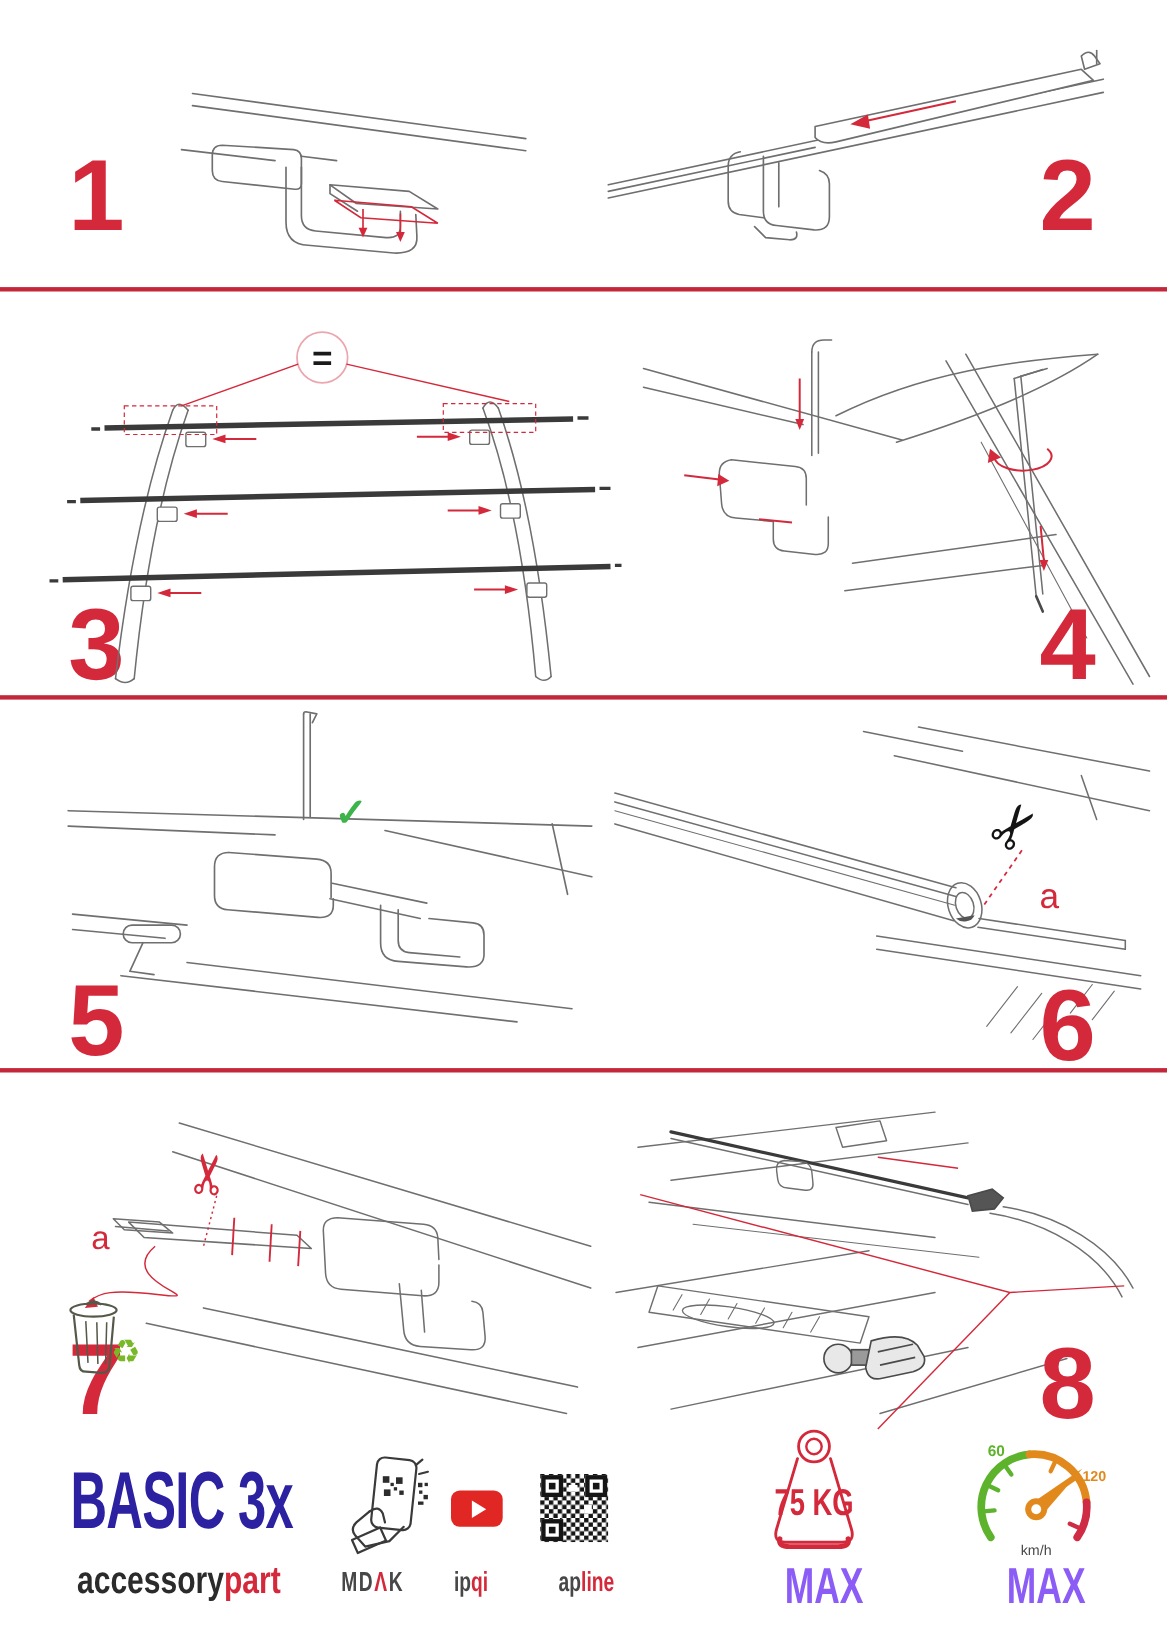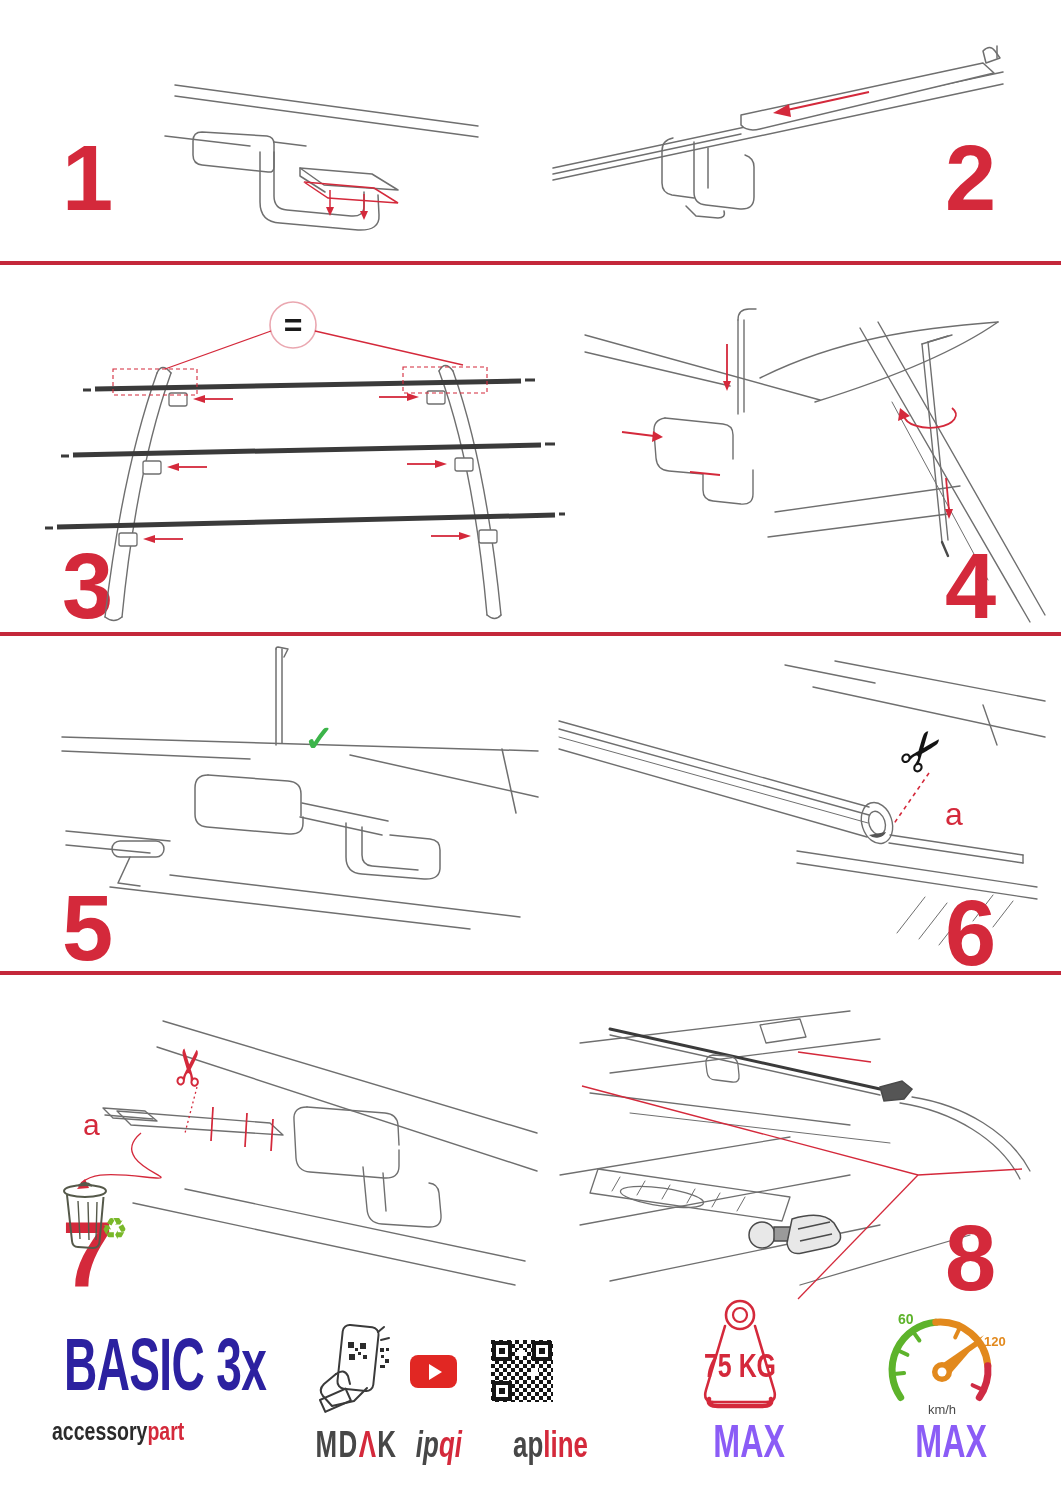--- a/index.html
+++ b/index.html
@@ -6,24 +6,24 @@
   body{width:1061px;height:1500px;position:relative;overflow:hidden;
        font-family:"Liberation Sans",sans-serif;color:#222;}
   .num{position:absolute;color:#d4293b;font-size:92px;font-weight:700;line-height:1;
        font-family:"Liberation Sans",sans-serif;}
   .divider{position:absolute;left:0;width:1061px;height:4px;background:#c4273a;}
   .art{position:absolute;}
   .cond{display:inline-block;transform:scaleX(.78);transform-origin:0 50%;white-space:nowrap;}
   .condc{display:inline-block;transform:scaleX(.7);transform-origin:50% 50%;white-space:nowrap;}
   .logo-title{position:absolute;left:64px;top:1328px;color:#2c21a0;font-weight:700;
       font-size:72px;line-height:1;letter-spacing:-1px;transform:scale(.64,1.02);transform-origin:0 0;}
-  .logo-sub{position:absolute;left:52px;top:1419px;font-size:25px;font-weight:700;line-height:1;}
+  .logo-sub{position:absolute;left:70px;top:1419px;font-size:35px;font-weight:700;line-height:1;}
   .logo-sub .blk{color:#2b2b2b;} .red{color:#d4293b;}
-  .brandword{position:absolute;top:1426px;font-size:37px;font-weight:700;color:#474747;
-      text-align:right;line-height:1;}
+  .brandword{position:absolute;top:1426px;font-size:25px;font-weight:700;color:#474747;
+      text-align:left;line-height:1;}
   .maxlbl{position:absolute;top:1418px;font-size:46px;font-weight:700;color:#8b5cf6;
       text-align:center;line-height:1;}
   .yt{position:absolute;left:410px;top:1355px;width:47px;height:33px;background:#e12723;
       border-radius:8px;display:flex;align-items:center;justify-content:center;}
   .yt .tri{width:0;height:0;border-left:13px solid #fff;border-top:8px solid transparent;
       border-bottom:8px solid transparent;margin-left:3px;}
   svg text{font-family:"Liberation Sans",sans-serif;}
 </style>
 </head>
 <body>
@@ -320,21 +320,21 @@
     <rect x="68" y="43" width="5" height="3"></rect>
   </g>
 </svg>
 <div class="brandword" style="left:298px;width:90px;">
   <span class="condc" style="letter-spacing:2px;"><span>MD</span><span class="red">Λ</span><span>K</span></span>
 </div>
 
 <div class="yt">
     <div class="tri"></div>
   </div>
-<div class="brandword" style="left:406px;width:56px;font-style:italic;">
+<div class="brandword" style="left:406px;width:56px;">
   <span class="condc"><span>ip</span><span class="red">qi</span></span>
 </div>
 
 <svg class="art" style="left:491px;top:1340px;" width="62" height="62" viewBox="0 0 62 62">
   <defs>
     <pattern id="qrm" width="8" height="8" patternUnits="userSpaceOnUse">
       <rect width="4" height="4" fill="#151515"></rect>
         <rect x="4" y="4" width="4" height="4" fill="#151515"></rect>
     </pattern>
   </defs>

